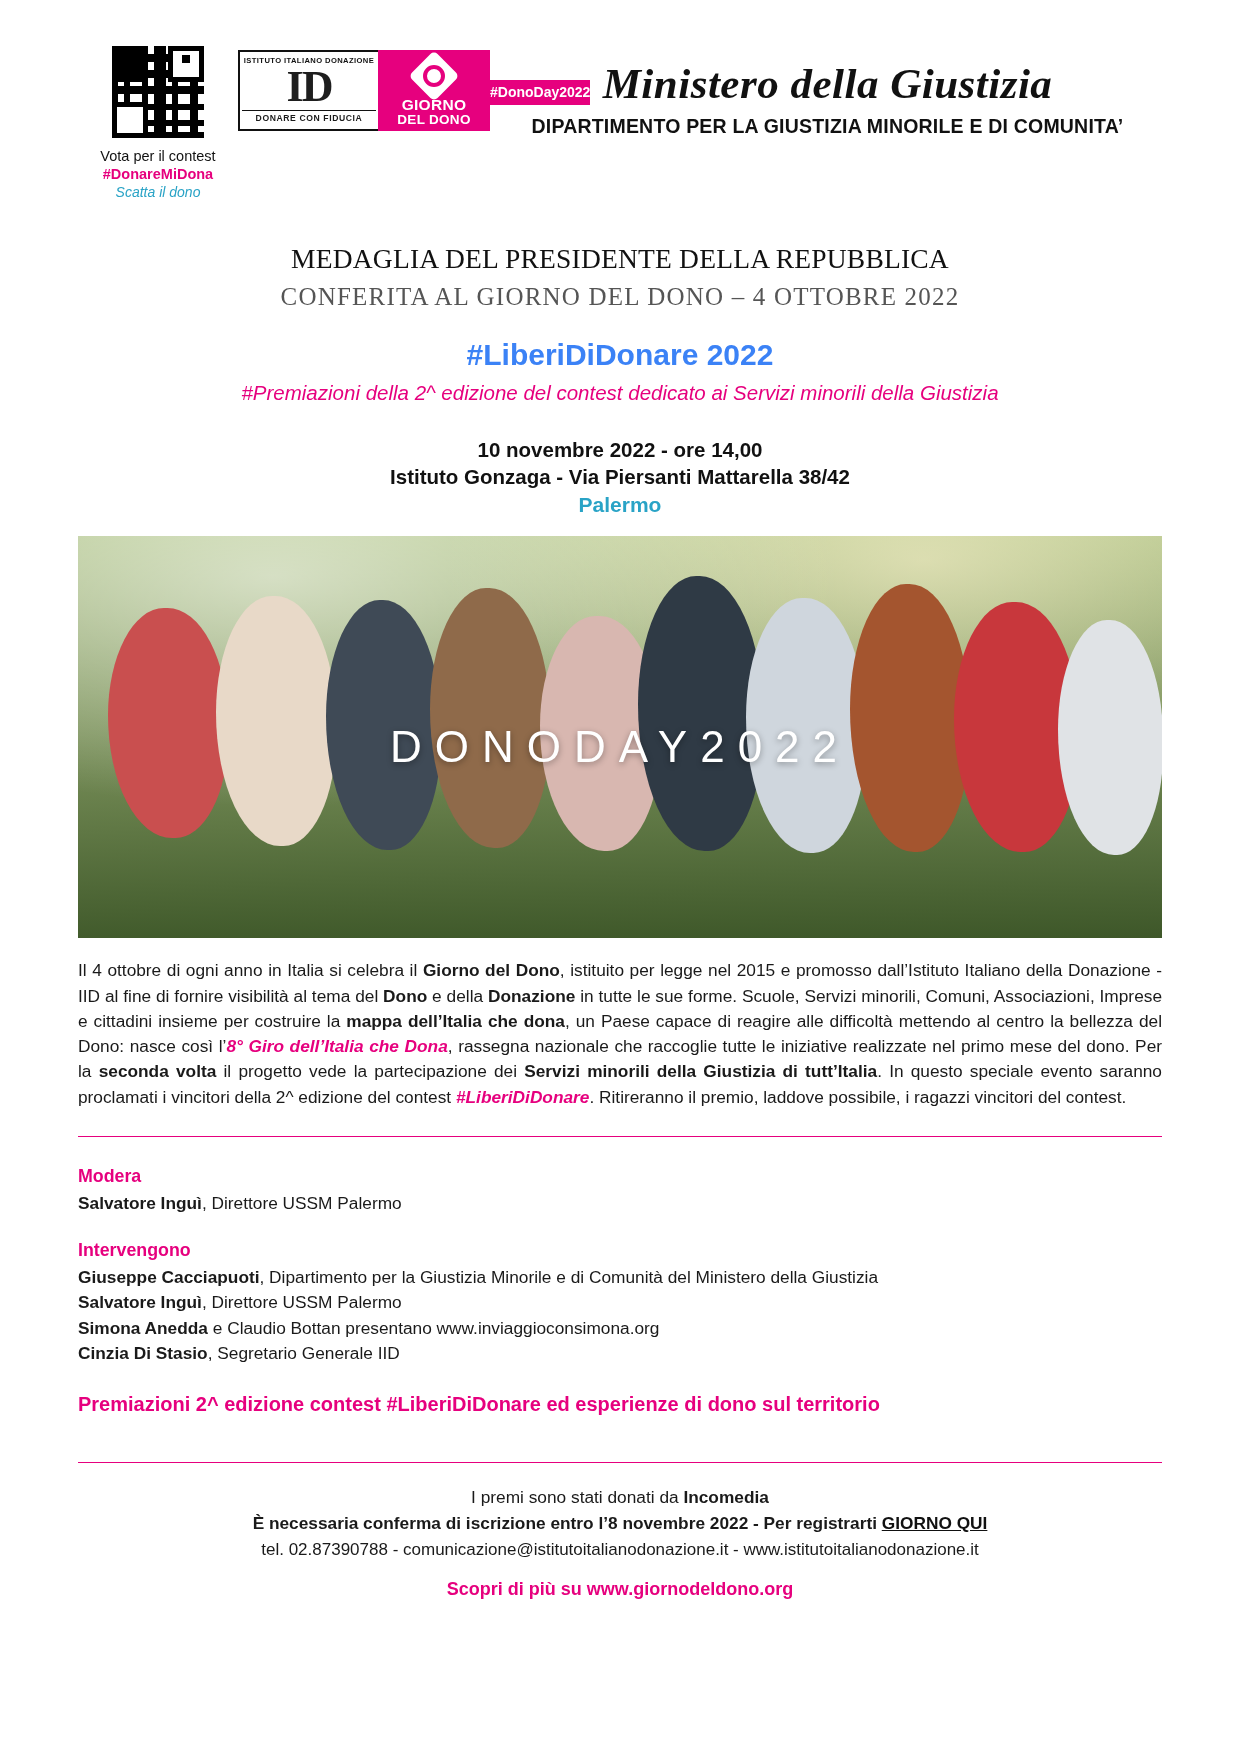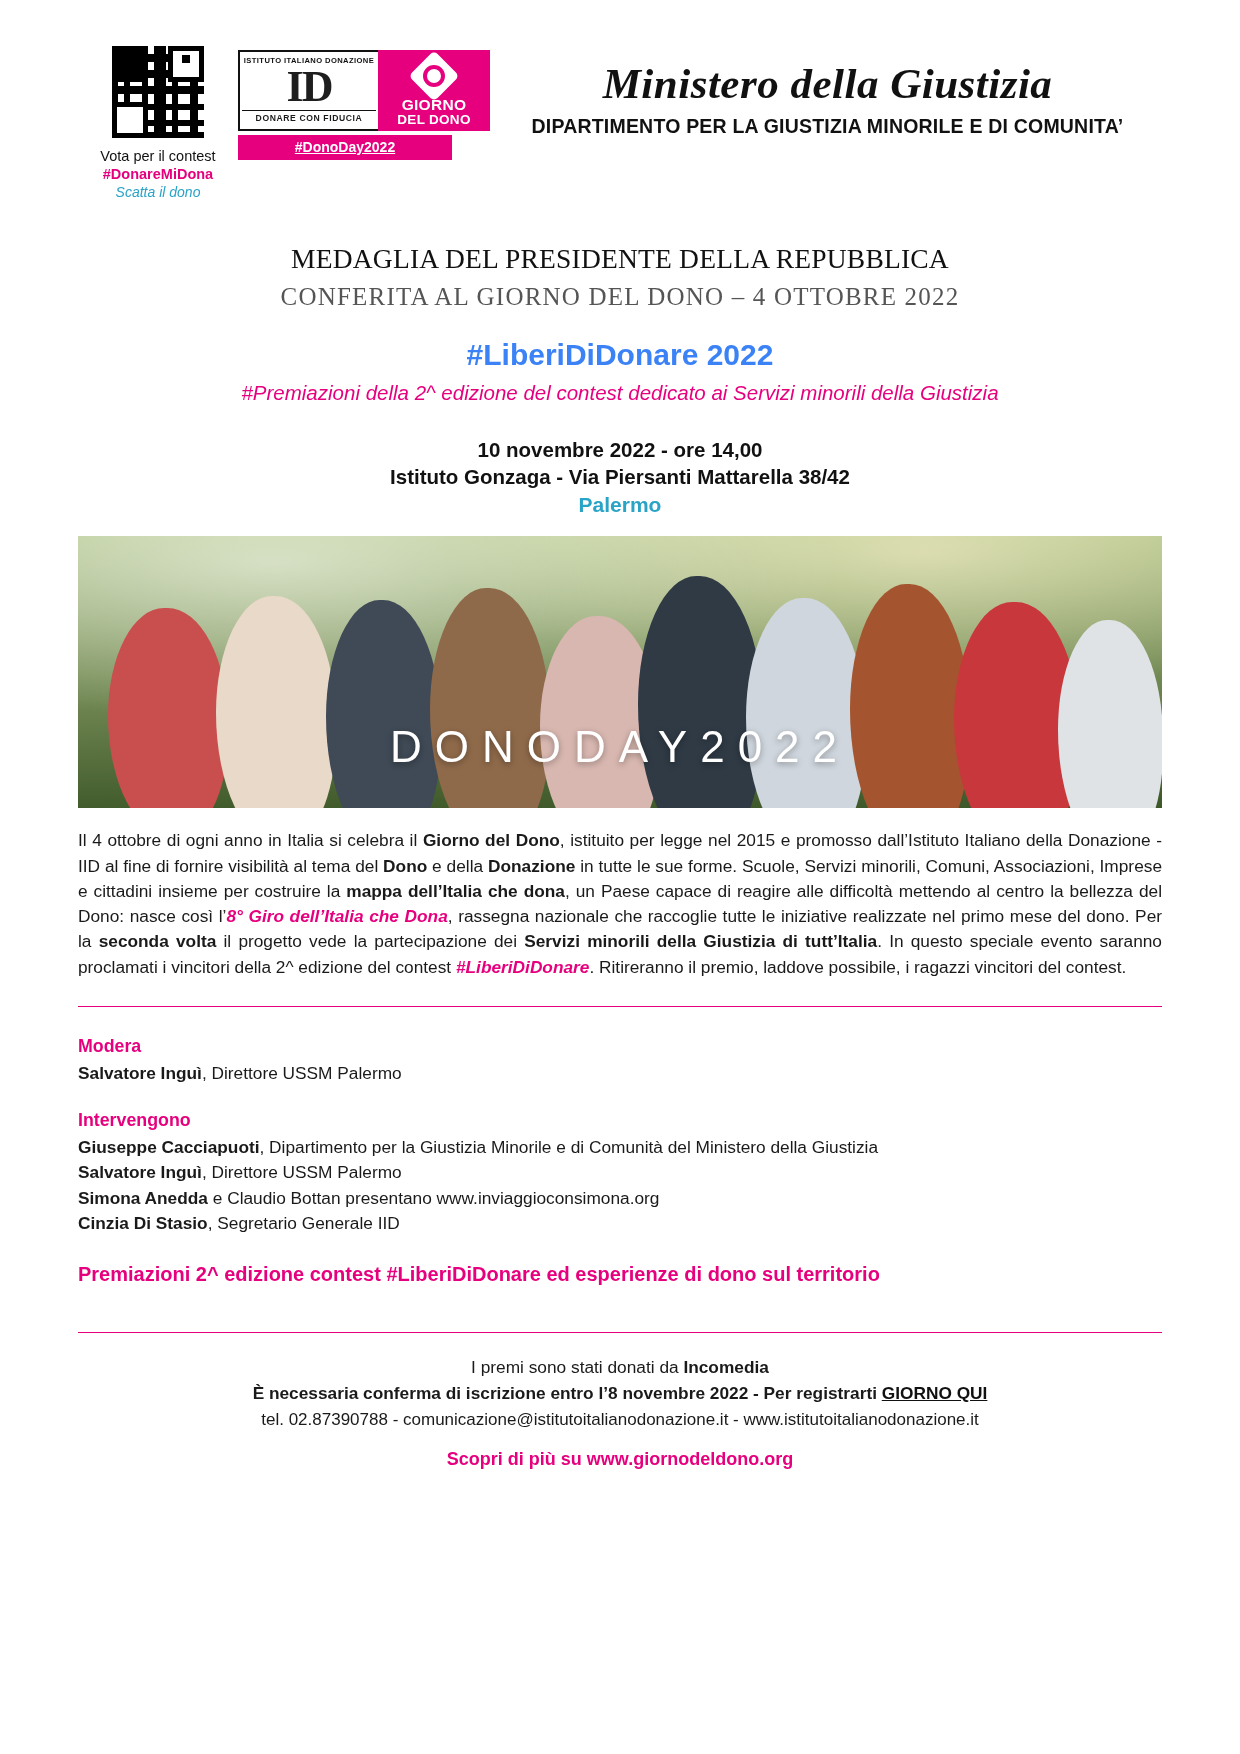--- a/index.html
+++ b/index.html
@@ -76,21 +76,22 @@
     font-size: 14px;
     font-style: italic;
     color: #29a3c6;
     line-height: 1.3;
   }
 
   .logo-iid {
     width: 255px;
     padding-top: 50px;
     display: flex;
-    flex-direction: column;
+    flex-direction: row;
+    align-items: center;
   }
   .iid-row { display: flex; align-items: stretch; }
   .iid-left {
     width: 140px;
     border: 2px solid #111;
     border-right: none;
     box-sizing: border-box;
     padding: 4px 2px 2px;
     text-align: center;
     position: relative;
@@ -149,21 +150,20 @@
   .donoday-tag {
     width: 214px;
     background: #e6007e;
     color: #fff;
     text-align: center;
     font-size: 14px;
     font-weight: bold;
     padding: 4px 0 5px;
     margin-top: 4px;
     margin-right: 35px;
-    text-decoration: underline;
   }
 
   .ministero {
     flex: 1;
     padding-top: 62px;
     text-align: center;
   }
   .ministero-title {
     font-family: "Liberation Serif", serif;
     font-style: italic;
@@ -226,21 +226,21 @@
     font-size: 21px;
     font-weight: bold;
     color: #29a3c6;
     line-height: 1.33;
   }
 
   
   .hero {
     margin: 18px 0 0;
     width: 1084px;
-    height: 272px;
+    height: 402px;
     position: relative;
     overflow: hidden;
     background: linear-gradient(160deg,#7e9b55 0%, #9ab06a 25%, #6d8c4a 55%, #4e6b33 100%);
   }
   .hero .sky {
     position:absolute; inset:0;
     background:
       radial-gradient(ellipse at 18% 10%, rgba(255,255,255,.55), transparent 45%),
       radial-gradient(ellipse at 78% 6%, rgba(255,244,210,.6), transparent 40%),
       linear-gradient(180deg, rgba(180,200,140,.85), rgba(60,85,40,.9));

